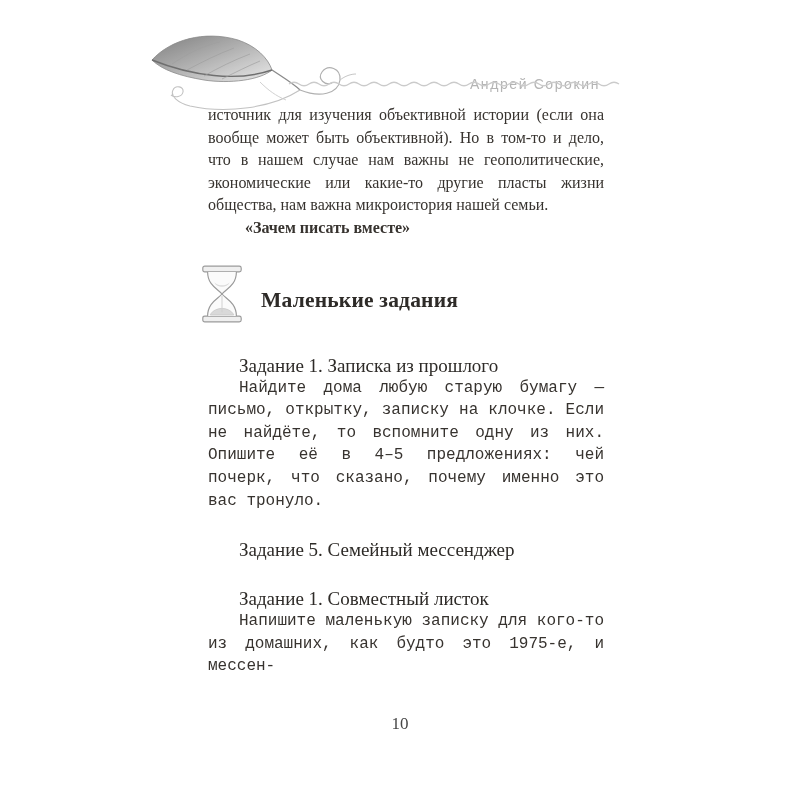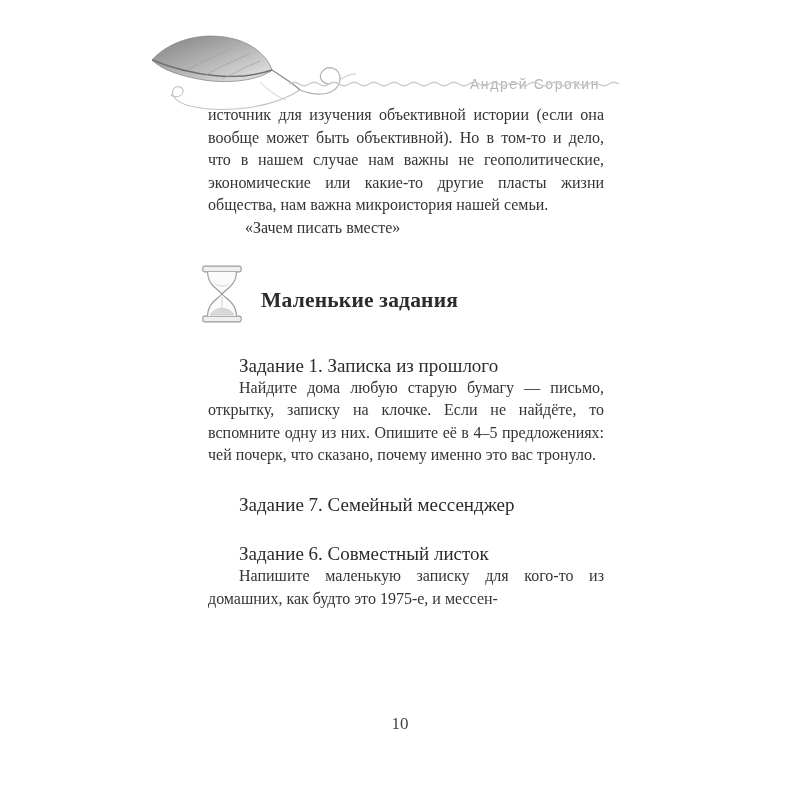--- a/index.html
+++ b/index.html
@@ -25,38 +25,38 @@
     text-align: right;
     font-family: "Liberation Sans", "DejaVu Sans", sans-serif;
     font-size: 14px; letter-spacing: 1.6px;
     color: #b4b4b4;
     margin-top: 24px;
   }
   .wave { position: absolute; left: 288px; top: 75px; }
   .content { position: absolute; left: 208px; top: 104px; width: 396px; }
   .content p { margin: 0; font-size: 16px; line-height: 22.6px; }
   .intro { text-align: justify; }
-  .quote { padding-left: 37px; }
+  .quote { padding-left: 37px; font-weight: bold; }
   .section-head {
     display: flex; align-items: center;
     margin: 24px 0 8px -10px;
   }
   .section-head .hg { flex: 0 0 auto; }
   .section-title {
     margin: 9px 0 0 15px;
     font-size: 21.5px; font-weight: bold; color: #2e2b28;
     letter-spacing: 0.2px;
     text-align: right;
   }
   .task h3 {
     margin: 26px 0 0;
     font-size: 19px; line-height: 23px; font-weight: normal;
     text-indent: 31px; color: #2e2b28;
   }
-  .task p { text-indent: 31px; text-align: justify; }
+  .task p { text-indent: 31px; text-align: justify; font-family: Liberation Mono, monospace; }
   .page-number {
     position: absolute; left: 0; top: 714px; width: 800px;
     text-align: center; font-size: 17px; color: #474747;
   }
 </style>
 </head>
 <body>
 
 <div class="page">
 
@@ -107,25 +107,25 @@
       </span>
       <h2 class="section-title">Маленькие задания</h2>
     </div>
 
     <section class="task">
       <h3>Задание 1. Записка из прошлого</h3>
       <p>Найдите дома любую старую бумагу — письмо, открытку, записку на клочке. Если не найдёте, то вспомните одну из них. Опишите её в 4–5 предложениях: чей почерк, что сказано, почему именно это вас тронуло.</p>
     </section>
 
     <section class="task">
-      <h3>Задание 7. Семейный мессенджер</h3>
+      <h3>Задание 5. Семейный мессенджер</h3>
     </section>
 
     <section class="task">
-      <h3>Задание 6. Совместный листок</h3>
+      <h3>Задание 1. Совместный листок</h3>
       <p>Напишите маленькую записку для кого-то из домашних, как будто это 1975-е, и мессен-</p>
     </section>
 
   </div>
 
   <div class="page-number">10</div>
 
 </div>
 
 </body></html>

